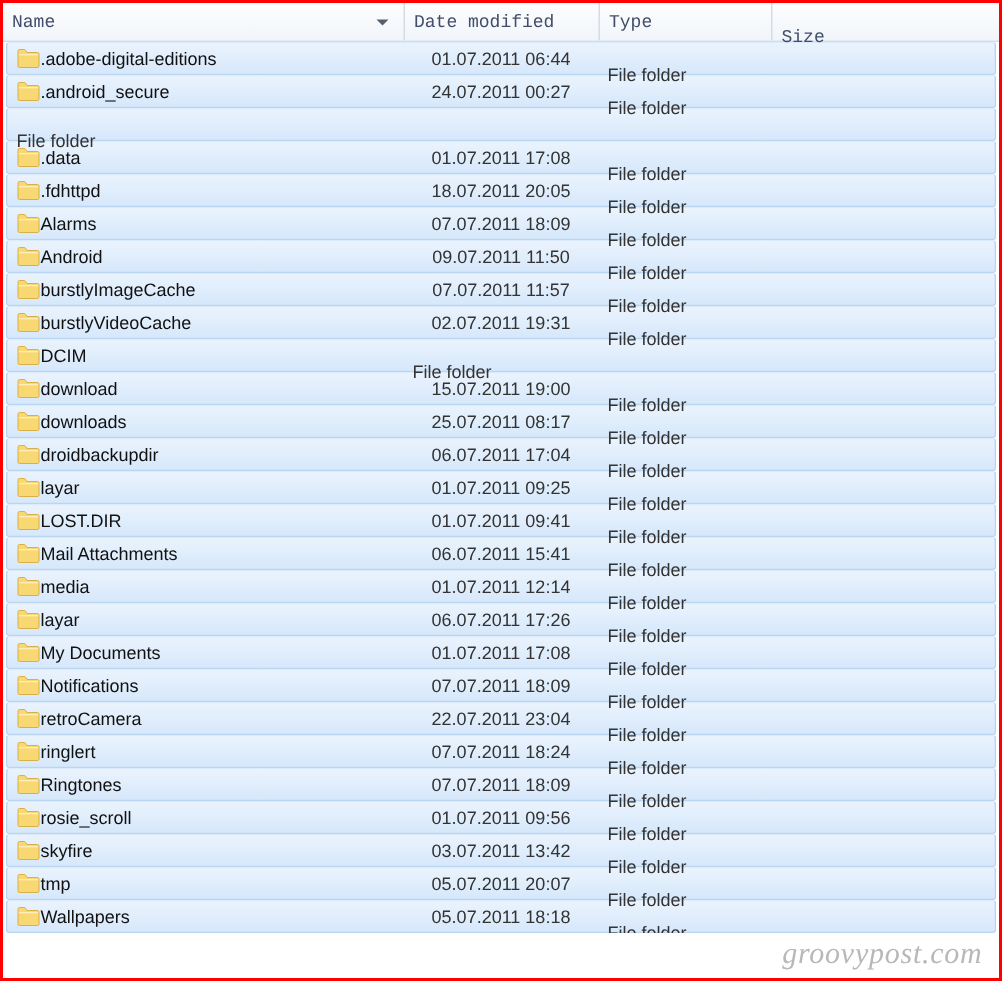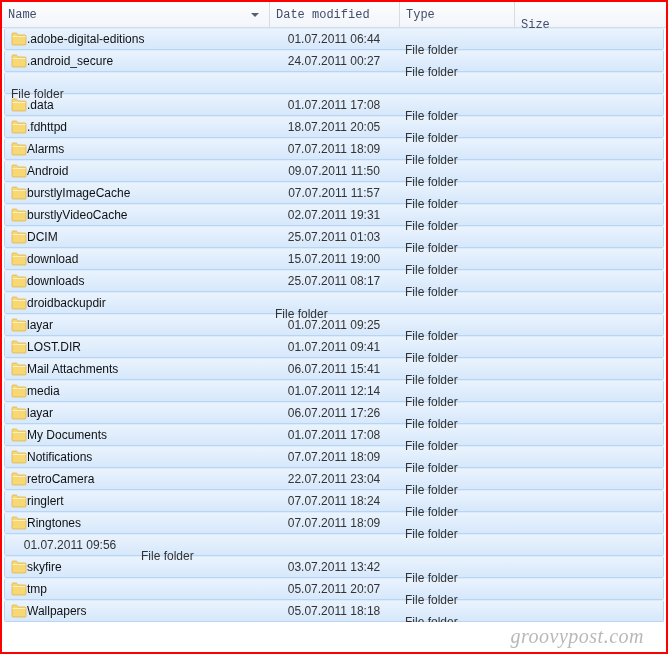--- a/index.html
+++ b/index.html
@@ -66,21 +66,21 @@
     .row .c-name { width: 264px; display: flex; align-items: center; gap: 0; }
     .row .c-date { width: 130px; color: #333; text-align: center; }
     .row .c-type { width: 115px; color: #333; margin-top: 22px; }
     .row .c-size { flex: 1; }
     .folder-icon {
       width: 16px; height: 14px; flex-shrink: 0;
     }
     .watermark {
       position: absolute;
       bottom: 4px;
-      right: 22px;
+      right: 11px;
       font-family: Georgia, "Times New Roman", serif;
       font-style: italic;
       font-size: 20px;
       color: #b8b8b8;
       letter-spacing: 0.5px;
     }
   </style>
 </head>
 <body>
 
@@ -202,21 +202,20 @@
       <div class="cell c-size"></div>
     </div>
     <div class="row">
       <div class="cell c-name">
         <svg class="folder-icon" viewBox="0 0 16 14">
   <path d="M1 3 L1 12 Q1 13 2 13 L14 13 Q15 13 15 12 L15 4 Q15 3 14 3 L7 3 L6 1.5 Q5.7 1 5 1 L2 1 Q1 1 1 2 Z" fill="#f8d873" stroke="#d7a93a" stroke-width="0.6"></path>
   <path d="M1.5 4.5 L14.5 4.5" stroke="#fff5d2" stroke-width="0.8"></path>
 </svg>
         <span>DCIM</span>
       </div>
-      <div class="cell c-date">25.07.2011 01:03</div>
       <div class="cell c-type">File folder</div>
       <div class="cell c-size"></div>
     </div>
     <div class="row">
       <div class="cell c-name">
         <svg class="folder-icon" viewBox="0 0 16 14">
   <path d="M1 3 L1 12 Q1 13 2 13 L14 13 Q15 13 15 12 L15 4 Q15 3 14 3 L7 3 L6 1.5 Q5.7 1 5 1 L2 1 Q1 1 1 2 Z" fill="#f8d873" stroke="#d7a93a" stroke-width="0.6"></path>
   <path d="M1.5 4.5 L14.5 4.5" stroke="#fff5d2" stroke-width="0.8"></path>
 </svg>
         <span>download</span>
@@ -238,20 +237,21 @@
       <div class="cell c-size"></div>
     </div>
     <div class="row">
       <div class="cell c-name">
         <svg class="folder-icon" viewBox="0 0 16 14">
   <path d="M1 3 L1 12 Q1 13 2 13 L14 13 Q15 13 15 12 L15 4 Q15 3 14 3 L7 3 L6 1.5 Q5.7 1 5 1 L2 1 Q1 1 1 2 Z" fill="#f8d873" stroke="#d7a93a" stroke-width="0.6"></path>
   <path d="M1.5 4.5 L14.5 4.5" stroke="#fff5d2" stroke-width="0.8"></path>
 </svg>
         <span>droidbackupdir</span>
       </div>
+      <div class="cell c-date">06.07.2011 17:04</div>
       <div class="cell c-type">File folder</div>
       <div class="cell c-size"></div>
     </div>
     <div class="row">
       <div class="cell c-name">
         <svg class="folder-icon" viewBox="0 0 16 14">
   <path d="M1 3 L1 12 Q1 13 2 13 L14 13 Q15 13 15 12 L15 4 Q15 3 14 3 L7 3 L6 1.5 Q5.7 1 5 1 L2 1 Q1 1 1 2 Z" fill="#f8d873" stroke="#d7a93a" stroke-width="0.6"></path>
   <path d="M1.5 4.5 L14.5 4.5" stroke="#fff5d2" stroke-width="0.8"></path>
 </svg>
         <span>layar</span>
@@ -362,20 +362,27 @@
   <path d="M1 3 L1 12 Q1 13 2 13 L14 13 Q15 13 15 12 L15 4 Q15 3 14 3 L7 3 L6 1.5 Q5.7 1 5 1 L2 1 Q1 1 1 2 Z" fill="#f8d873" stroke="#d7a93a" stroke-width="0.6"></path>
   <path d="M1.5 4.5 L14.5 4.5" stroke="#fff5d2" stroke-width="0.8"></path>
 </svg>
         <span>Ringtones</span>
       </div>
       <div class="cell c-date">07.07.2011 18:09</div>
       <div class="cell c-type">File folder</div>
       <div class="cell c-size"></div>
     </div>
     <div class="row">
+      <div class="cell c-name">
+        <svg class="folder-icon" viewBox="0 0 16 14">
+  <path d="M1 3 L1 12 Q1 13 2 13 L14 13 Q15 13 15 12 L15 4 Q15 3 14 3 L7 3 L6 1.5 Q5.7 1 5 1 L2 1 Q1 1 1 2 Z" fill="#f8d873" stroke="#d7a93a" stroke-width="0.6"></path>
+  <path d="M1.5 4.5 L14.5 4.5" stroke="#fff5d2" stroke-width="0.8"></path>
+</svg>
+        <span>rosie_scroll</span>
+      </div>
       <div class="cell c-date">01.07.2011 09:56</div>
       <div class="cell c-type">File folder</div>
       <div class="cell c-size"></div>
     </div>
     <div class="row">
       <div class="cell c-name">
         <svg class="folder-icon" viewBox="0 0 16 14">
   <path d="M1 3 L1 12 Q1 13 2 13 L14 13 Q15 13 15 12 L15 4 Q15 3 14 3 L7 3 L6 1.5 Q5.7 1 5 1 L2 1 Q1 1 1 2 Z" fill="#f8d873" stroke="#d7a93a" stroke-width="0.6"></path>
   <path d="M1.5 4.5 L14.5 4.5" stroke="#fff5d2" stroke-width="0.8"></path>
 </svg>

